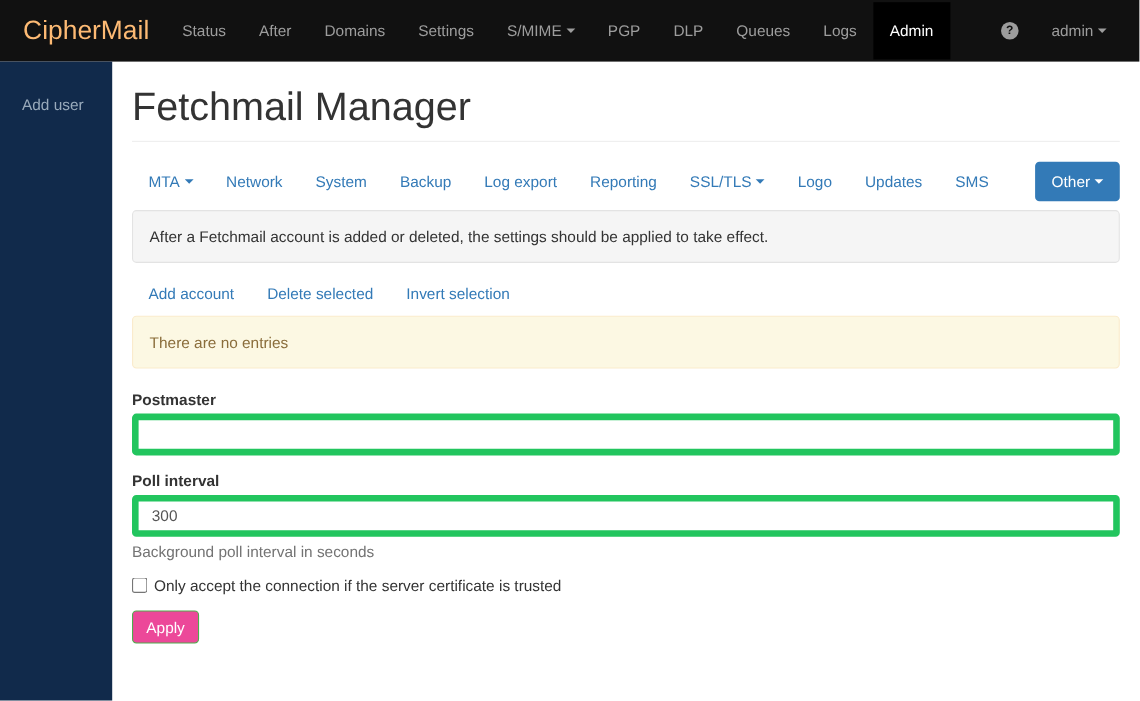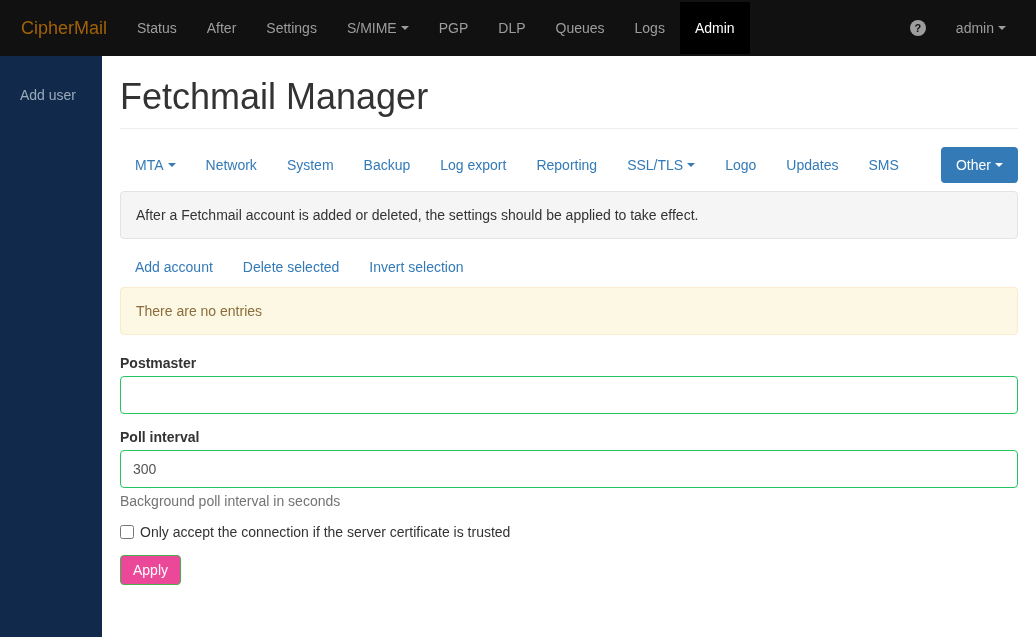--- a/index.html
+++ b/index.html
@@ -15,22 +15,22 @@
     .navbar {
       background: #111;
       height: 56px;
       display: flex;
       align-items: center;
       padding: 0 15px;
       justify-content: space-between;
     }
     .navbar-left, .navbar-right { display: flex; align-items: center; }
     .brand {
-      color: #a16207;
-      font-size: 18px;
+      color: #fdba74;
+      font-size: 24px;
       padding: 15px 15px 15px 6px;
       text-decoration: none;
     }
     .nav-item {
       color: #9d9d9d;
       padding: 18px 15px;
       text-decoration: none;
       font-size: 14px;
       display: flex;
       align-items: center;
@@ -143,21 +143,21 @@
       margin-bottom: 5px;
       color: #333;
     }
     .form-control {
       width: 100%;
       height: 38px;
       padding: 6px 12px;
       font-size: 14px;
       color: #555;
       background: #fff;
-      border: 1px solid #22c55e;
+      border: 6px solid #22c55e;
       border-radius: 4px;
     }
     .help-block {
       color: #737373;
       margin-top: 5px;
       font-size: 14px;
     }
     .checkbox-row {
       display: flex;
       align-items: center;
@@ -178,20 +178,21 @@
     }
   </style>
 </head>
 <body>
 
 <div class="navbar">
   <div class="navbar-left">
     <a class="brand">CipherMail</a>
     <a class="nav-item">Status</a>
     <a class="nav-item">After</a>
+    <a class="nav-item">Domains</a>
     <a class="nav-item">Settings</a>
     <a class="nav-item">
         <span>S/MIME</span>
         <span class="caret"></span>
       </a>
     <a class="nav-item">PGP</a>
     <a class="nav-item">DLP</a>
     <a class="nav-item">Queues</a>
     <a class="nav-item">Logs</a>
     <a class="nav-item active">Admin</a>

